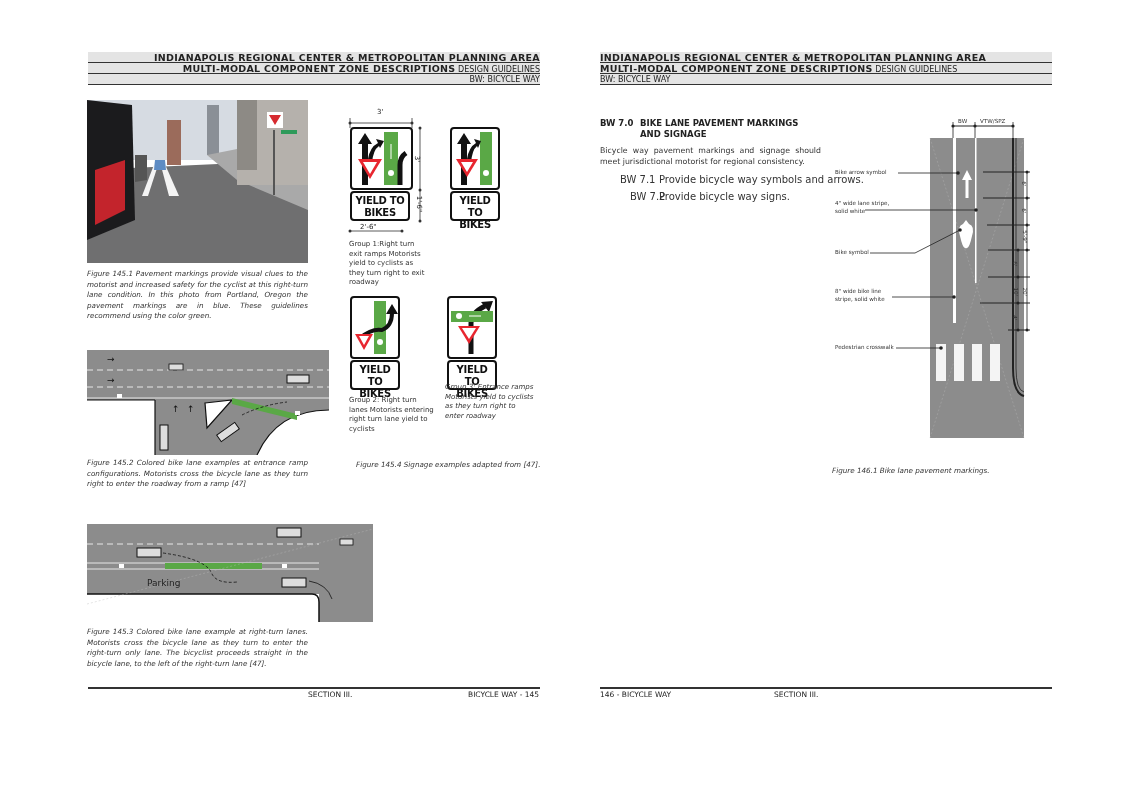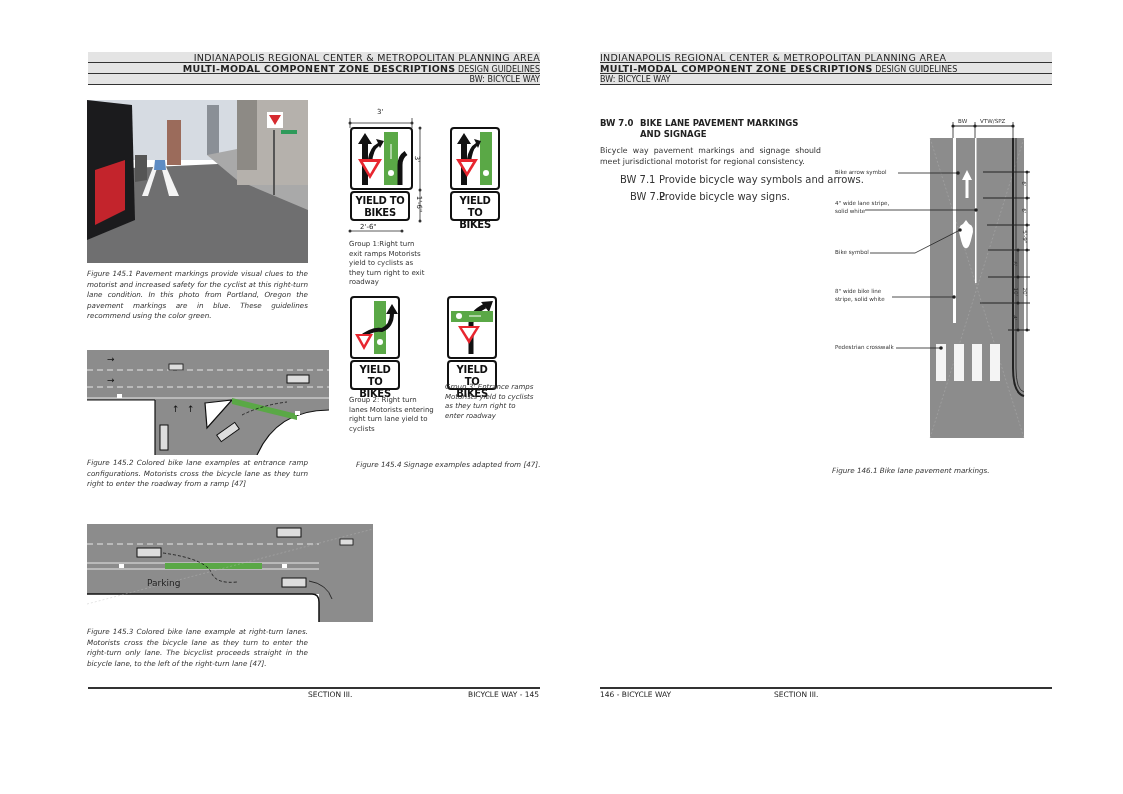--- a/index.html
+++ b/index.html
@@ -3,21 +3,21 @@
 <meta charset="utf-8">
 <style>
   * { box-sizing: border-box; margin: 0; padding: 0; }
   html, body { width: 1123px; height: 794px; background: #ffffff; overflow: hidden; }
   body { position: relative; font-family: "DejaVu Sans", sans-serif; color: #222; }
   .abs { position: absolute; }
 
   
   .hdr { position: absolute; width: 452px; }
   .hdr .row { height: 11px; background: #e4e4e4; border-bottom: 1.5px solid #333; font-size: 9px; line-height: 11px; white-space: nowrap; overflow: hidden; }
-  .hdr .row.r1 { font-weight: normal; font-family: "DejaVu Sans", sans-serif; letter-spacing: 0.3px; font-size: 9.5px; }
+  .hdr .row.r1 { font-weight: bold; font-family: "DejaVu Sans", sans-serif; letter-spacing: 0.3px; font-size: 9.5px; }
   .hdr .row.r2 b { font-weight: bold; letter-spacing: 0.3px; font-size: 9.5px; }
   .hdr .row.r2 span { font-size: 8px; font-weight: normal; }
   .hdr .row.r3 { font-size: 8px; }
   .hdr.left .row { text-align: right; }
   .hdr.right .row { text-align: left; }
 
   .caption { position: absolute; font-family: "DejaVu Sans", sans-serif; font-style: italic; font-size: 7.2px; line-height: 10.5px; color: #333; text-align: justify; }
   .note { position: absolute; font-family: "DejaVu Sans", sans-serif; font-size: 7px; line-height: 9.6px; color: #333; }
 
   .sign { position: absolute; background: #fff; border: 2px solid #111; border-radius: 4px; }

